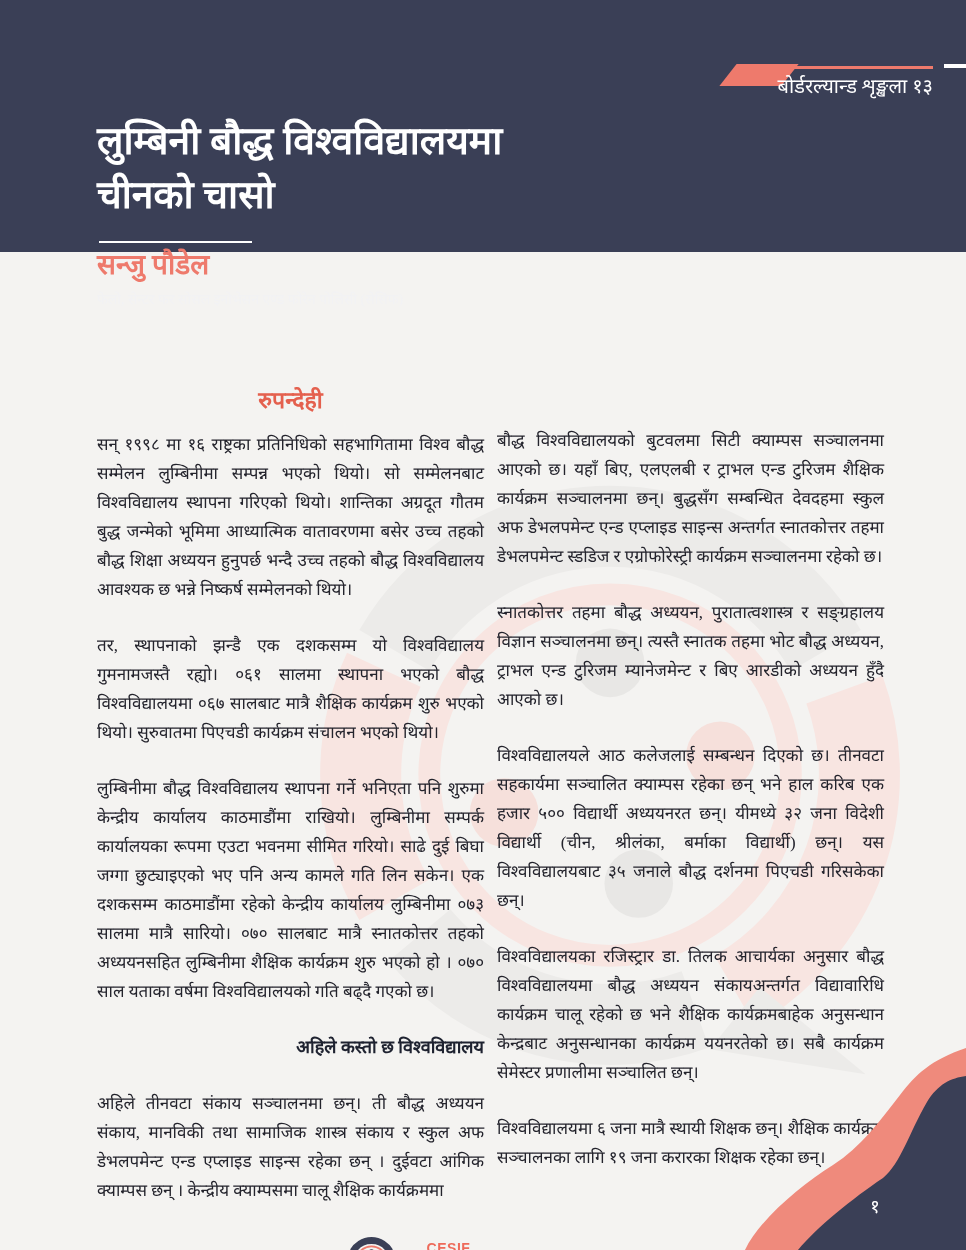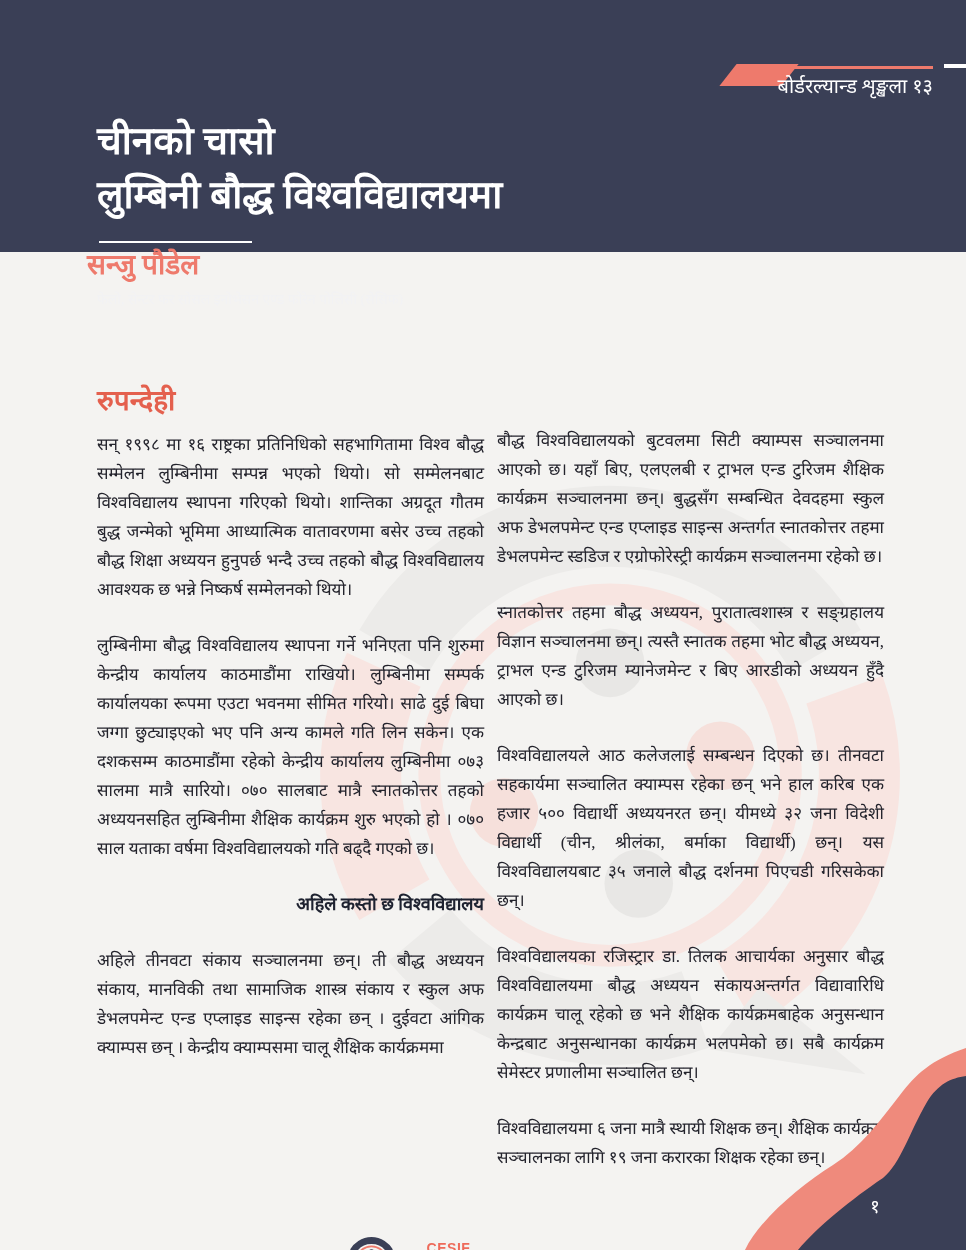--- a/index.html
+++ b/index.html
@@ -29,43 +29,43 @@
     font-family:"Liberation Serif", serif;
   }
   .title{
     position:absolute;left:97px;top:114px;width:700px;
     color:#ffffff;font-weight:bold;font-size:39px;line-height:54px;
   }
   .author-rule{
     position:absolute;left:99px;top:241px;width:153px;height:2px;background:#ffffff;
   }
   .author-name{
-    position:absolute;left:87px;top:248px;color:#ee7a6c;
+    position:absolute;left:97px;top:248px;color:#ee7a6c;
     font-size:28px;font-weight:bold;line-height:34px;
   }
   .affiliation{
     position:absolute;left:97px;top:291px;color:#f2f2f4;
     font-size:14px;line-height:18px;
   }
   .affiliation .role{font-weight:normal;text-align:right;}
   
   .watermark{
     position:absolute;left:261px;top:426px;width:748px;height:748px;
     z-index:1;pointer-events:none;
   }
   
   .column{
     position:absolute;width:387px;z-index:2;
     color:#23232c;font-size:17px;line-height:29px;text-align:justify;
   }
   .col-left{left:97px;top:388px;}
   .col-right{left:497px;top:426px;}
   .section-heading{
-    color:#e4604e;font-weight:bold;font-size:28px;line-height:26px;
-    margin:0 0 16px 0;text-align:left;
+    color:#e4604e;font-weight:bold;font-size:23px;line-height:26px;
+    margin:0 0 16px 0;text-align:center;
   }
   .para{margin:0 0 27px 0;}
   .subheading{
     font-weight:bold;font-size:18px;color:#1e2230;
     margin:4px 0 27px 0;text-align:right;
   }
   
   .footer-logo{
     position:absolute;left:50%;top:1232px;transform:translateX(-50%);
     display:flex;align-items:center;gap:21px;z-index:4;
@@ -85,22 +85,22 @@
 </head>
 <body>
 
 <div class="header">
   <div class="series-swoosh"></div>
   <div class="series-rule"></div>
   <div class="series-rule-white"></div>
   <div class="series-text">बोर्डरल्यान्ड शृङ्खला १३</div>
 
   <div class="title">
+    <div>लुम्बिनी बौद्ध विश्वविद्यालयमा</div>
     <div>चीनको चासो</div>
-    <div>लुम्बिनी बौद्ध विश्वविद्यालयमा</div>
   </div>
 
   <div class="author-rule"></div>
   <div class="author-name">सन्जु पौडेल</div>
   <div class="affiliation">
     <span class="role">फेलो</span><span>, सेन्टर फर सोसल इनोभेसन एण्ड फोरेन पोलिसी (सेसिफ)</span>
   </div>
 </div>
 
 <svg class="watermark" viewBox="0 0 120 120">
@@ -112,30 +112,31 @@
   <circle cx="56" cy="38" r="5.5" fill="#e8e7e5"></circle>
   <circle cx="73.7" cy="52.9" r="5.5" fill="#f6e0db"></circle>
   <circle cx="39" cy="62" r="5.5" fill="#f6e0db"></circle>
   <circle cx="60.6" cy="73.4" r="5.5" fill="#e8e7e5"></circle>
   <path d="M 80 90 L 97 104 L 72 100 Z" fill="#ecebe9"></path>
 </svg>
 
 <div class="column col-left">
   <div class="section-heading">रुपन्देही</div>
   <p class="para">सन् १९९८ मा १६ राष्ट्रका प्रतिनिधिको सहभागितामा विश्व बौद्ध सम्मेलन लुम्बिनीमा सम्पन्न भएको थियो। सो सम्मेलनबाट विश्वविद्यालय स्थापना गरिएको थियो। शान्तिका अग्रदूत गौतम बुद्ध जन्मेको भूमिमा आध्यात्मिक वातावरणमा बसेर उच्च तहको बौद्ध शिक्षा अध्ययन हुनुपर्छ भन्दै उच्च तहको बौद्ध विश्वविद्यालय आवश्यक छ भन्ने निष्कर्ष सम्मेलनको थियो।</p>
+  <p class="para">तर, स्थापनाको झन्डै एक दशकसम्म यो विश्वविद्यालय गुमनामजस्तै रह्यो। ०६१ सालमा स्थापना भएको बौद्ध विश्वविद्यालयमा ०६७ सालबाट मात्रै शैक्षिक कार्यक्रम शुरु भएको थियो। सुरुवातमा पिएचडी कार्यक्रम संचालन भएको थियो।</p>
   <p class="para">लुम्बिनीमा बौद्ध विश्वविद्यालय स्थापना गर्ने भनिएता पनि शुरुमा केन्द्रीय कार्यालय काठमाडौंमा राखियो। लुम्बिनीमा सम्पर्क कार्यालयका रूपमा एउटा भवनमा सीमित गरियो। साढे दुई बिघा जग्गा छुट्याइएको भए पनि अन्य कामले गति लिन सकेन। एक दशकसम्म काठमाडौंमा रहेको केन्द्रीय कार्यालय लुम्बिनीमा ०७३ सालमा मात्रै सारियो। ०७० सालबाट मात्रै स्नातकोत्तर तहको अध्ययनसहित लुम्बिनीमा शैक्षिक कार्यक्रम शुरु भएको हो । ०७० साल यताका वर्षमा विश्वविद्यालयको गति बढ्दै गएको छ।</p>
   <div class="subheading">अहिले कस्तो छ विश्वविद्यालय</div>
   <p class="para">अहिले तीनवटा संकाय सञ्चालनमा छन्। ती बौद्ध अध्ययन संकाय, मानविकी तथा सामाजिक शास्त्र संकाय र स्कुल अफ डेभलपमेन्ट एन्ड एप्लाइड साइन्स रहेका छन् । दुईवटा आंगिक क्याम्पस छन् । केन्द्रीय क्याम्पसमा चालू शैक्षिक कार्यक्रममा</p>
 </div>
 
 <div class="column col-right">
   <p class="para">बौद्ध विश्वविद्यालयको बुटवलमा सिटी क्याम्पस सञ्चालनमा आएको छ। यहाँ बिए, एलएलबी र ट्राभल एन्ड टुरिजम शैक्षिक कार्यक्रम सञ्चालनमा छन्। बुद्धसँग सम्बन्धित देवदहमा स्कुल अफ डेभलपमेन्ट एन्ड एप्लाइड साइन्स अन्तर्गत स्नातकोत्तर तहमा डेभलपमेन्ट स्डडिज र एग्रोफोरेस्ट्री कार्यक्रम सञ्चालनमा रहेको छ।</p>
   <p class="para">स्नातकोत्तर तहमा बौद्ध अध्ययन, पुरातात्वशास्त्र र सङ्ग्रहालय विज्ञान सञ्चालनमा छन्। त्यस्तै स्नातक तहमा भोट बौद्ध अध्ययन, ट्राभल एन्ड टुरिजम म्यानेजमेन्ट र बिए आरडीको अध्ययन हुँदै आएको छ।</p>
   <p class="para">विश्वविद्यालयले आठ कलेजलाई सम्बन्धन दिएको छ। तीनवटा सहकार्यमा सञ्चालित क्याम्पस रहेका छन् भने हाल करिब एक हजार ५०० विद्यार्थी अध्ययनरत छन्। यीमध्ये ३२ जना विदेशी विद्यार्थी (चीन, श्रीलंका, बर्माका विद्यार्थी) छन्। यस विश्वविद्यालयबाट ३५ जनाले बौद्ध दर्शनमा पिएचडी गरिसकेका छन्।</p>
-  <p class="para">विश्वविद्यालयका रजिस्ट्रार डा. तिलक आचार्यका अनुसार बौद्ध विश्वविद्यालयमा बौद्ध अध्ययन संकायअन्तर्गत विद्यावारिधि कार्यक्रम चालू रहेको छ भने शैक्षिक कार्यक्रमबाहेक अनुसन्धान केन्द्रबाट अनुसन्धानका कार्यक्रम भलपमेको छ। सबै कार्यक्रम सेमेस्टर प्रणालीमा सञ्चालित छन्।</p>
+  <p class="para">विश्वविद्यालयका रजिस्ट्रार डा. तिलक आचार्यका अनुसार बौद्ध विश्वविद्यालयमा बौद्ध अध्ययन संकायअन्तर्गत विद्यावारिधि कार्यक्रम चालू रहेको छ भने शैक्षिक कार्यक्रमबाहेक अनुसन्धान केन्द्रबाट अनुसन्धानका कार्यक्रम ययनरतेको छ। सबै कार्यक्रम सेमेस्टर प्रणालीमा सञ्चालित छन्।</p>
   <p class="para">विश्वविद्यालयमा ६ जना मात्रै स्थायी शिक्षक छन्। शैक्षिक कार्यक्रम सञ्चालनका लागि १९ जना करारका शिक्षक रहेका छन्।</p>
 </div>
 
 <div class="footer-logo">
   <svg width="64" height="64" viewBox="0 0 120 120">
     <path d="M 21.4 36 A 40 40 0 0 1 90.6 36" fill="none" stroke="#3a3f56" stroke-width="13"></path>
     <path d="M 93.6 42.3 A 40 40 0 0 1 76 90.6" fill="none" stroke="#ee7a6c" stroke-width="13"></path>
     <path d="M 69.7 93.6 A 40 40 0 0 1 25.4 81.7" fill="none" stroke="#3a3f56" stroke-width="13"></path>
     <path d="M 21.4 76 A 40 40 0 0 1 19.7 39.1" fill="none" stroke="#ee7a6c" stroke-width="13"></path>
     <circle cx="56" cy="56" r="29" fill="none" stroke="#ee7a6c" stroke-width="3.5"></circle>

